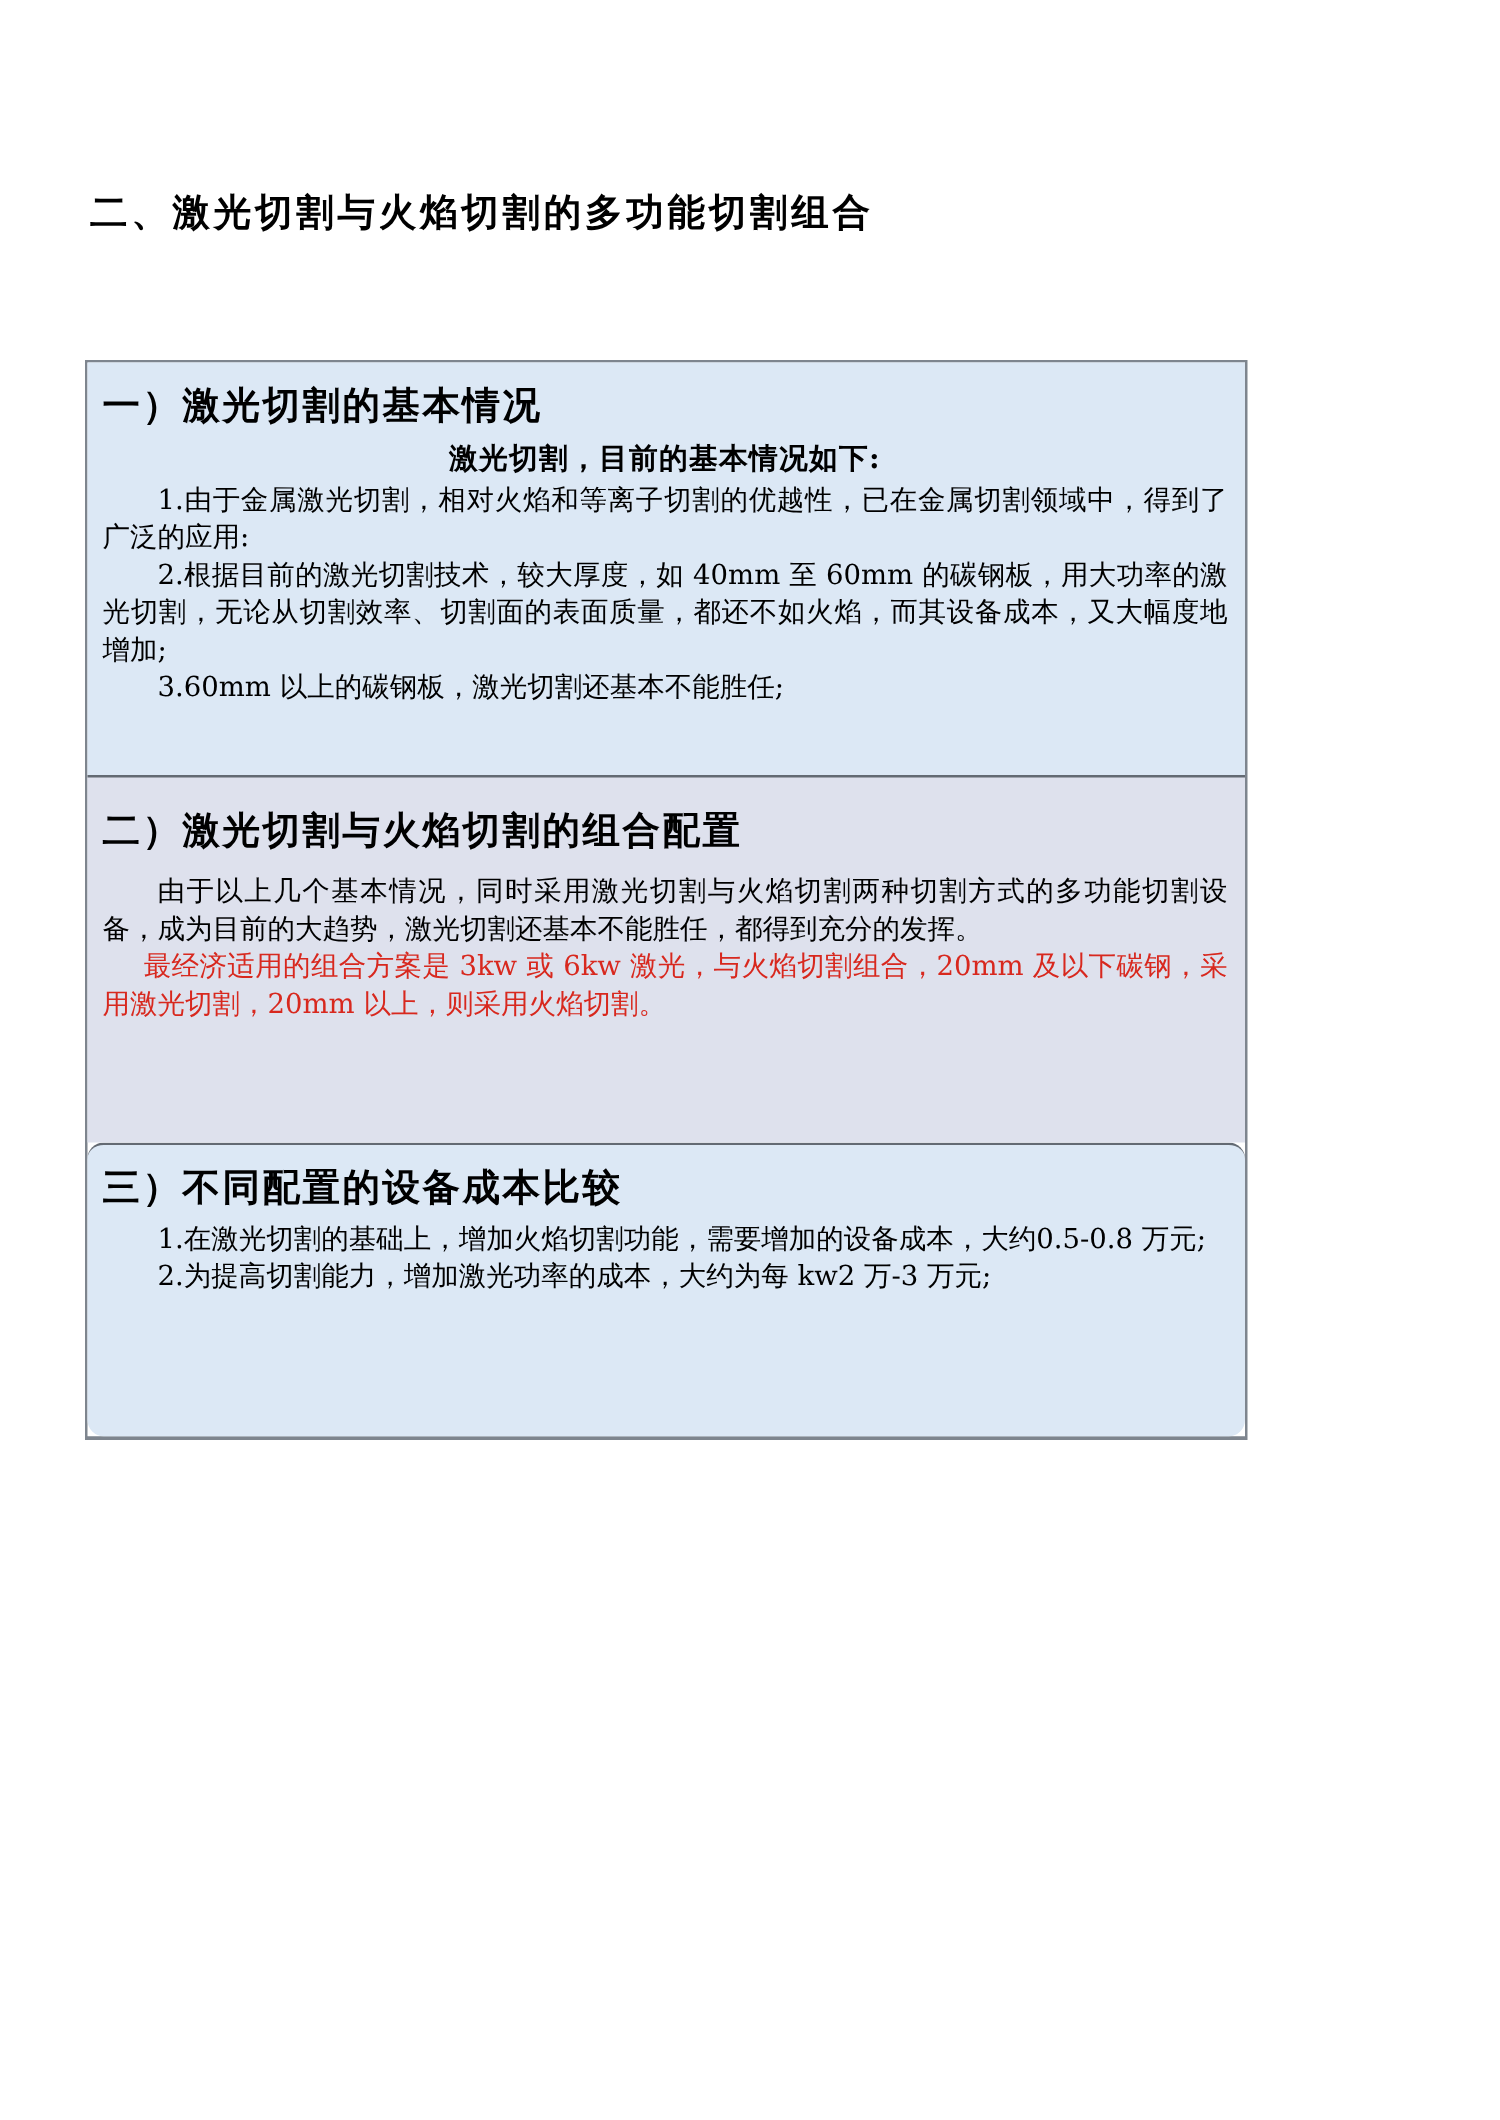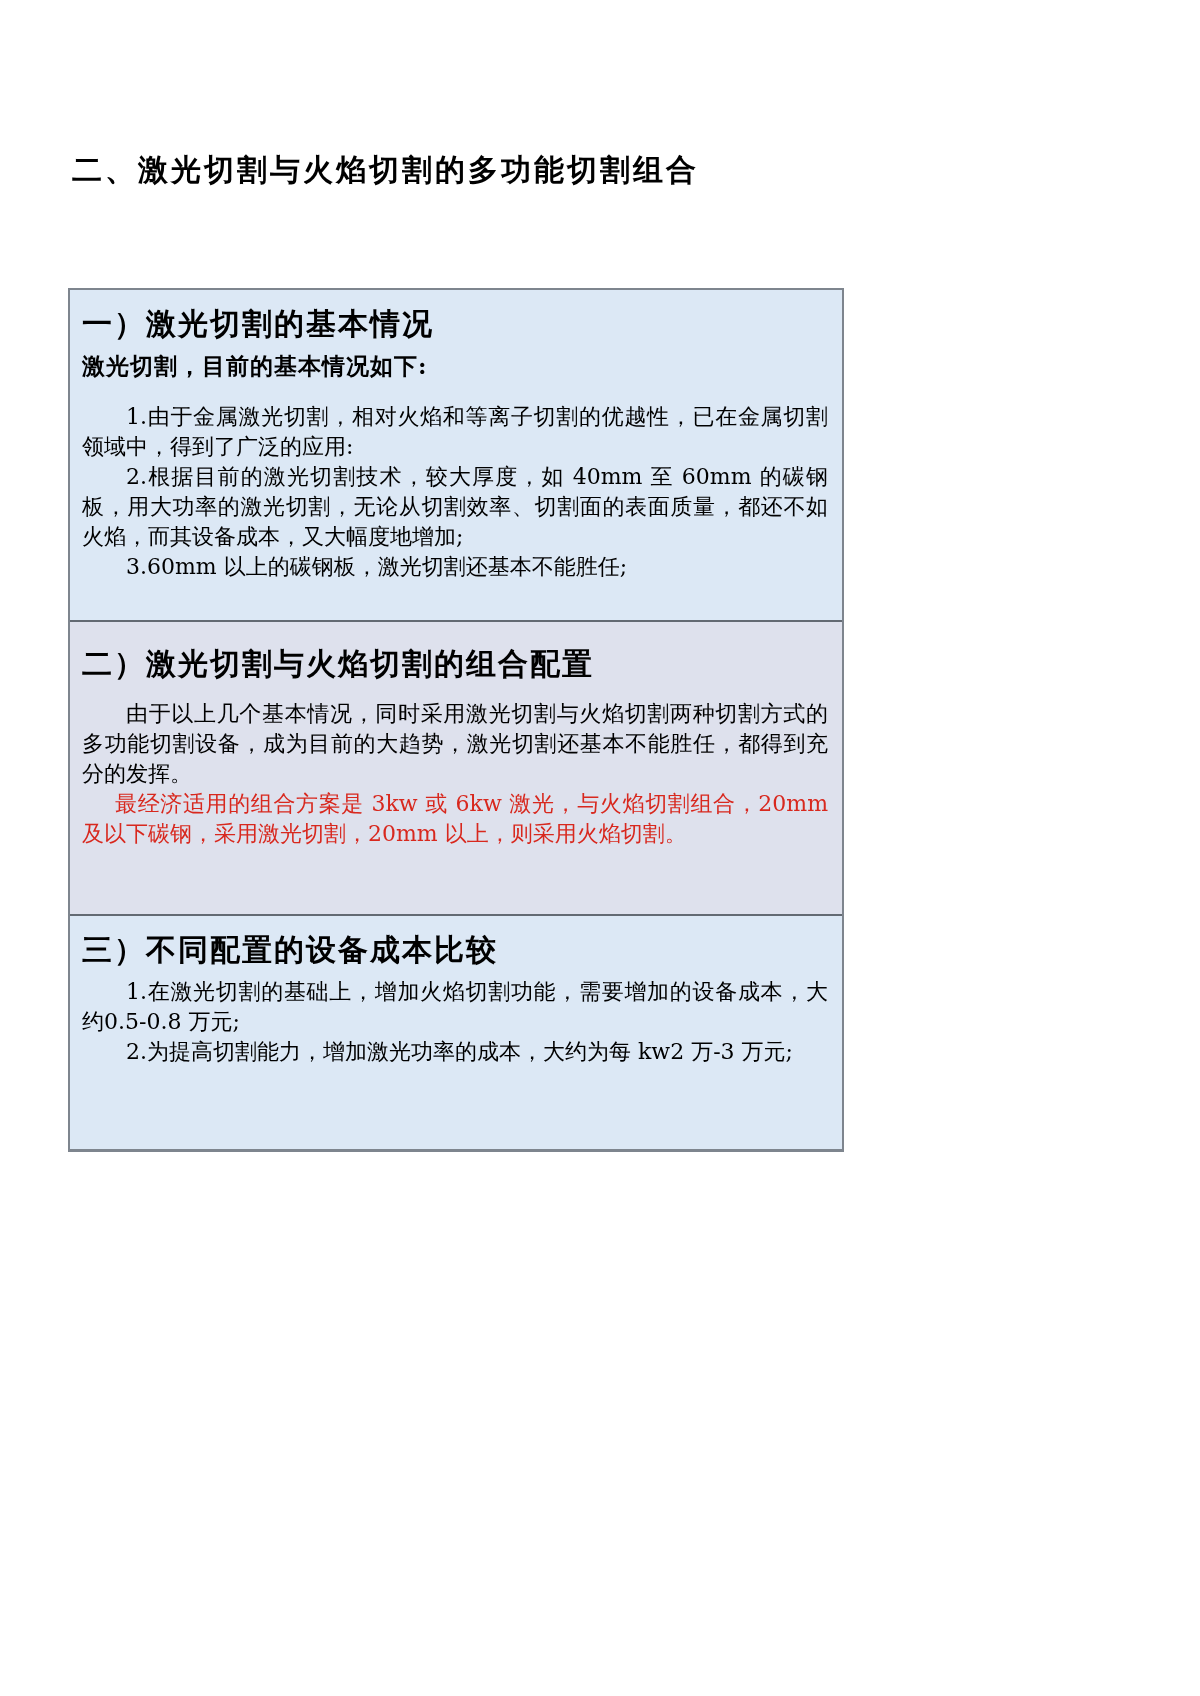--- a/index.html
+++ b/index.html
@@ -22,47 +22,48 @@
     margin: 0;
     font-size: 30px;
     font-weight: bold;
     letter-spacing: 3px;
     white-space: nowrap;
   }
   .content-box {
     position: absolute;
     left: 68px;
     top: 288px;
-    width: 776px;
+    width: 930px;
     box-sizing: border-box;
     border: 2px solid var(--border-gray, #7e858e);
     border-bottom-width: 3px;
   }
   .section {
     box-sizing: border-box;
     padding: 4px 14px 10px 12px;
   }
   .section.blue { background: var(--section-blue-bg, #dce8f5); }
   .section.lavender { background: var(--section-lavender-bg, #dee1ed); }
   .section + .section { border-top: 2px solid var(--divider-gray, #636a73); }
   .sec-1 { min-height: 330px; }
   .sec-2 { min-height: 294px; }
-  .sec-3 { min-height: 235px; padding-bottom: 70px; }
+  .sec-3 { min-height: 235px; padding-bottom: 70px; border-radius: 13px; }
   .sec-heading {
     font-size: 30px;
     font-weight: bold;
     letter-spacing: 2px;
     margin: 10px 0 6px 0;
   }
   .sec-2 .sec-heading { margin-top: 18px; margin-bottom: 14px; font-family: Liberation Serif, serif; }
   .intro {
     font-size: 23px;
     font-weight: bold;
-    margin: 2px 0 20px 0;
+    margin: 2px 0 4px 0;
     letter-spacing: 1px;
+    text-align: center;
   }
   .para {
     font-size: 22px;
     line-height: 30px;
     margin: 0;
     text-indent: 2em;
     text-align: justify;
   }
   .para.red {
     color: var(--red-text, #d8281e);

